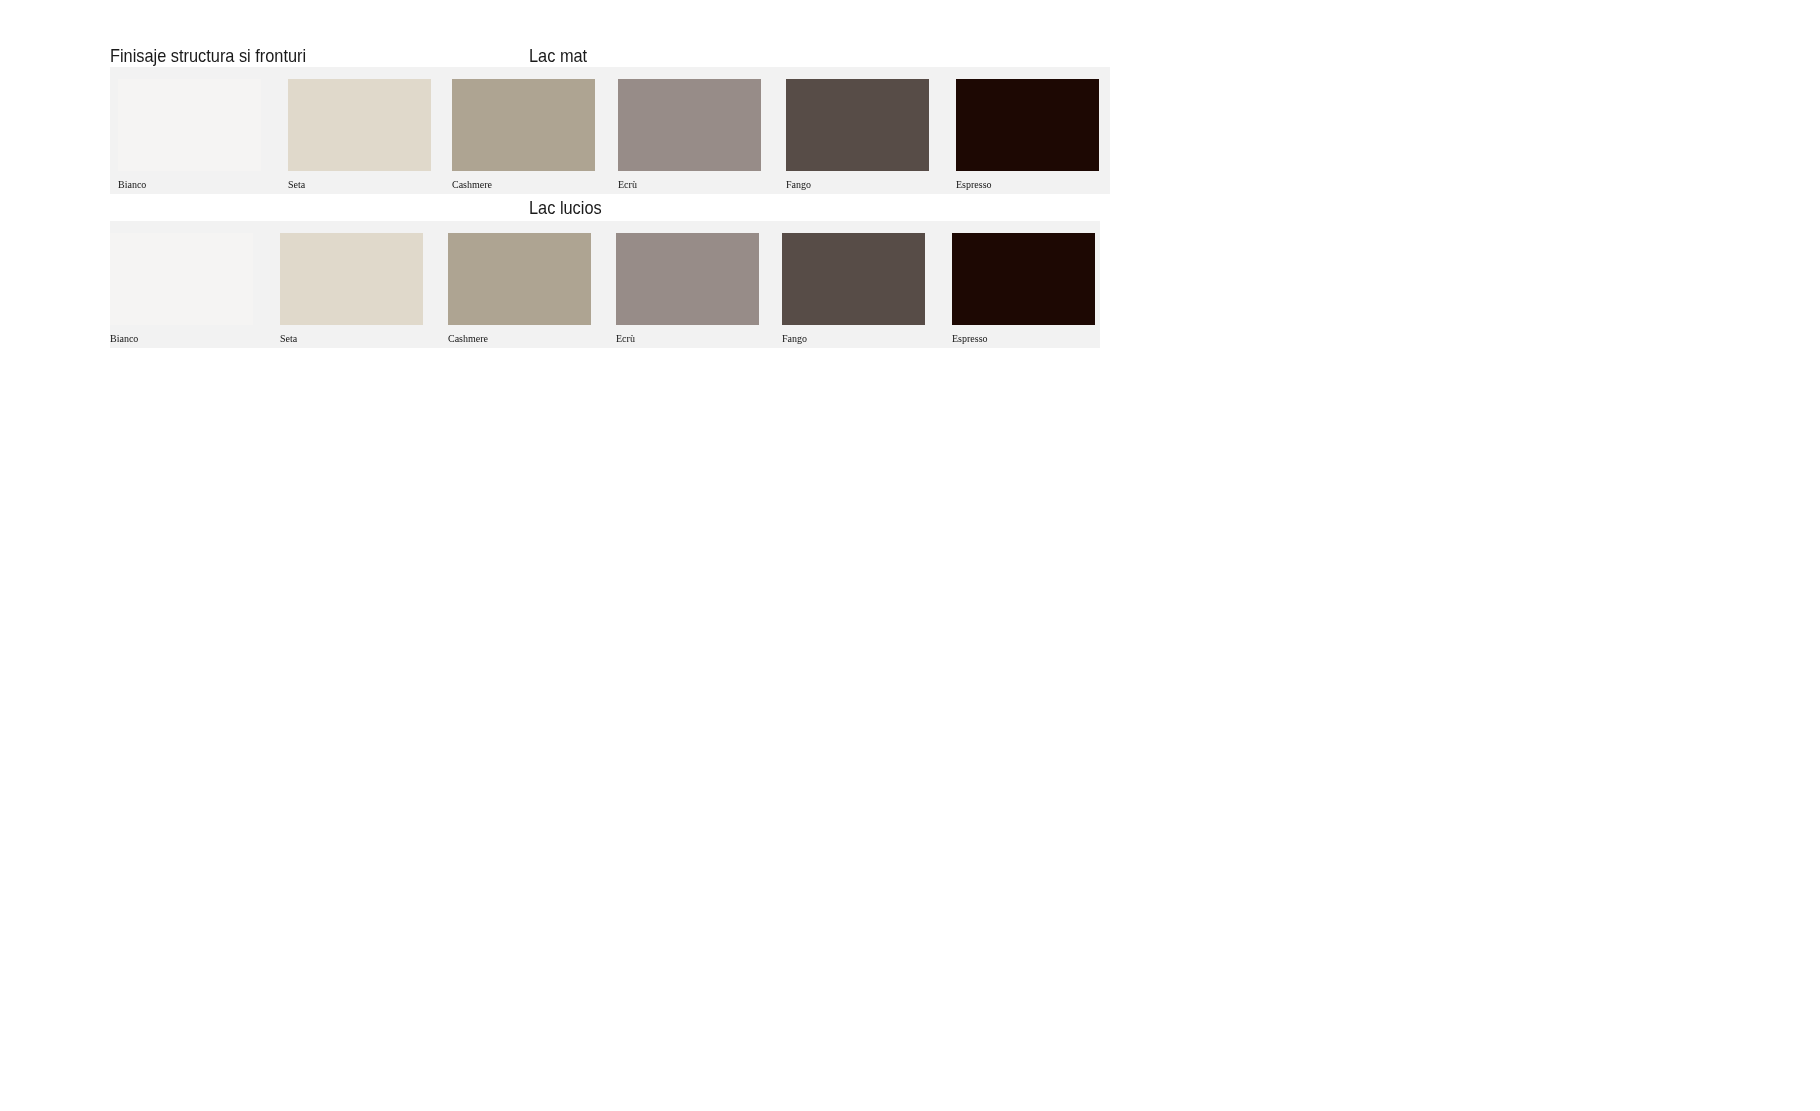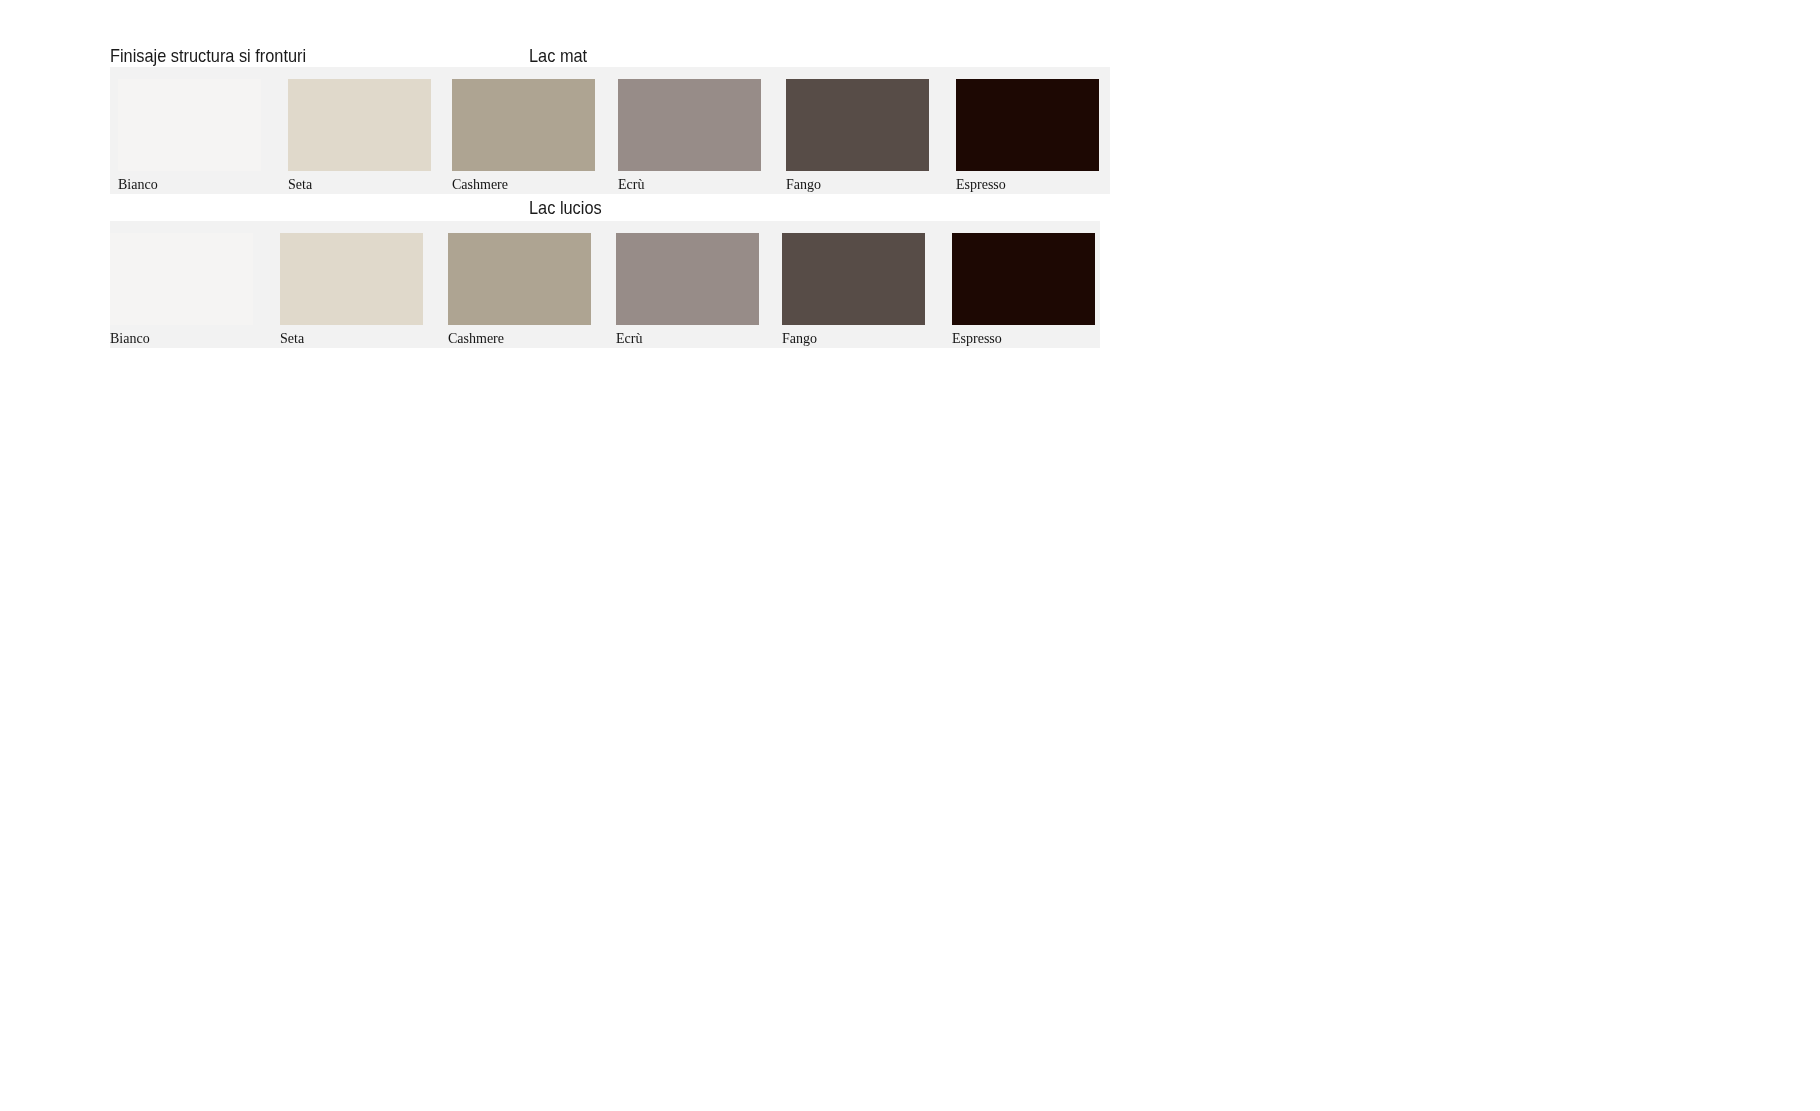--- a/index.html
+++ b/index.html
@@ -47,21 +47,21 @@
     height: 100%;
   }
   .swatch-chip {
     position: absolute;
     left: 0;
   }
   .swatch-label {
     position: absolute;
     left: 0;
     font-family: "Liberation Serif", "DejaVu Serif", serif;
-    font-size: 14px;
+    font-size: 10px;
     line-height: 16px;
     color: #141414;
     white-space: nowrap;
   }
 
   
   #panel-row-1 .swatch-chip  { top: 12px; width: 143px; height: 92px; }
   #panel-row-1 .swatch-label { top: 110px; }
   
   #panel-row-2 .swatch-chip  { top: 12px; width: 143px; height: 92px; }

